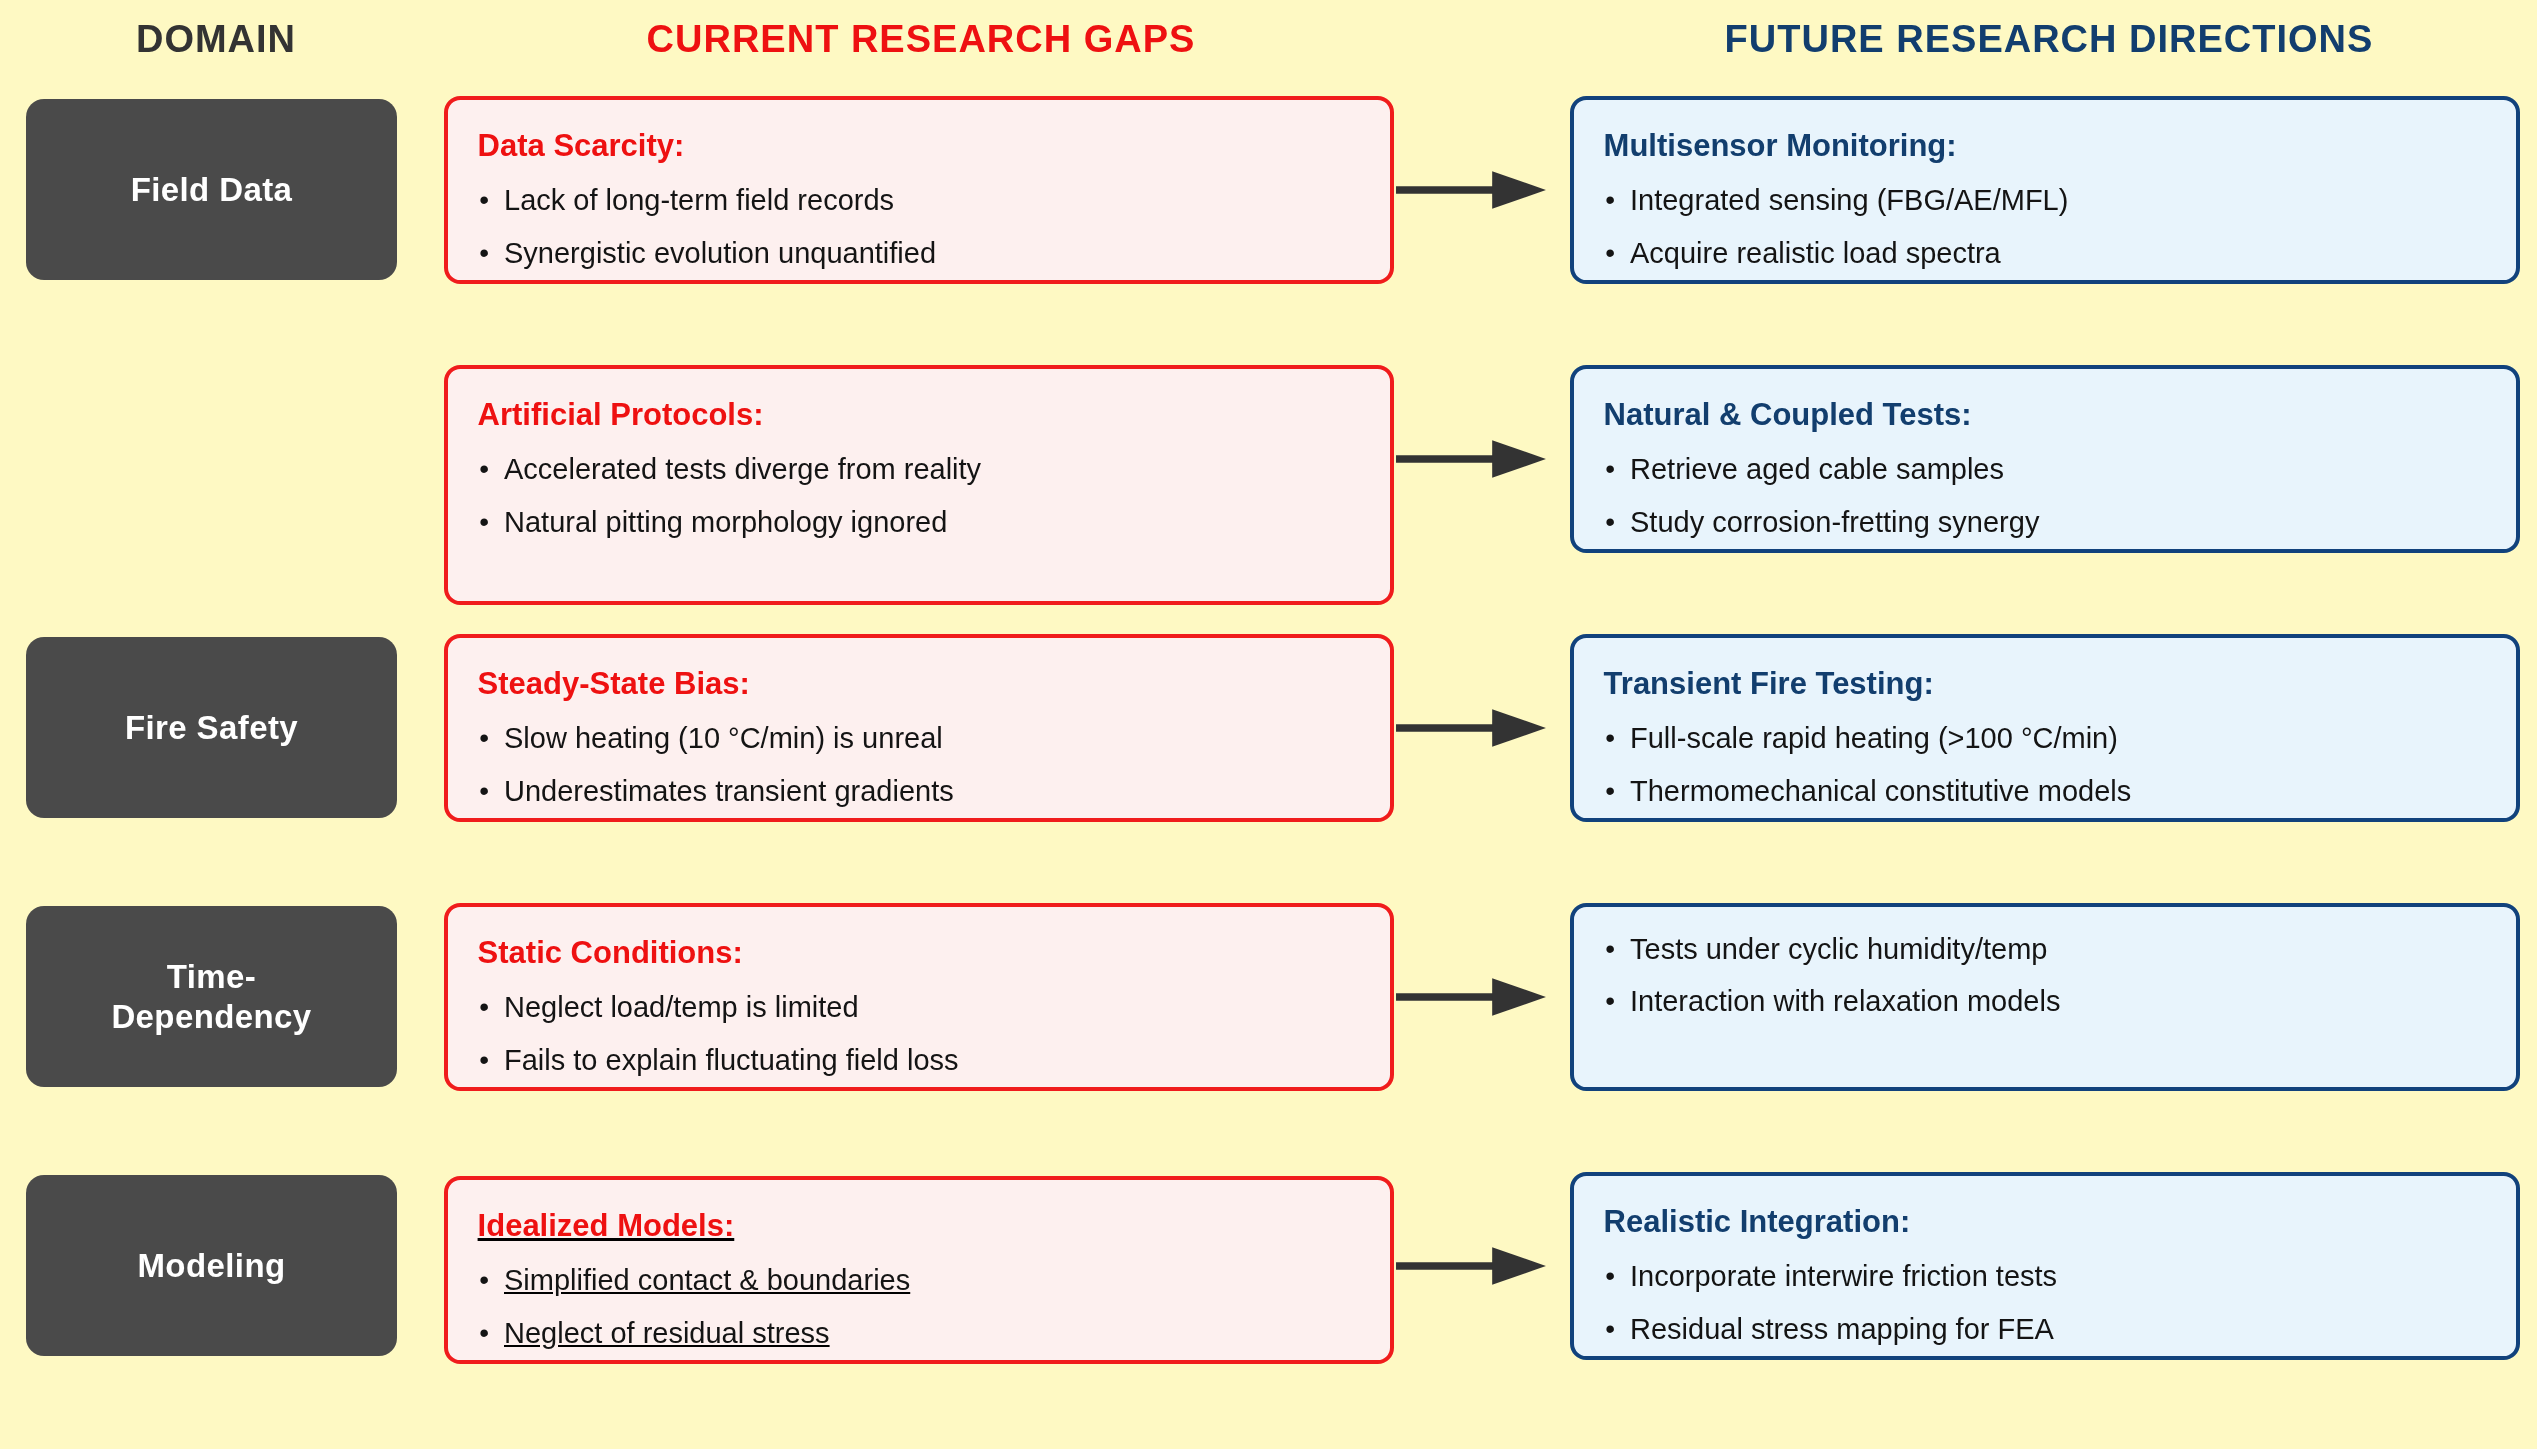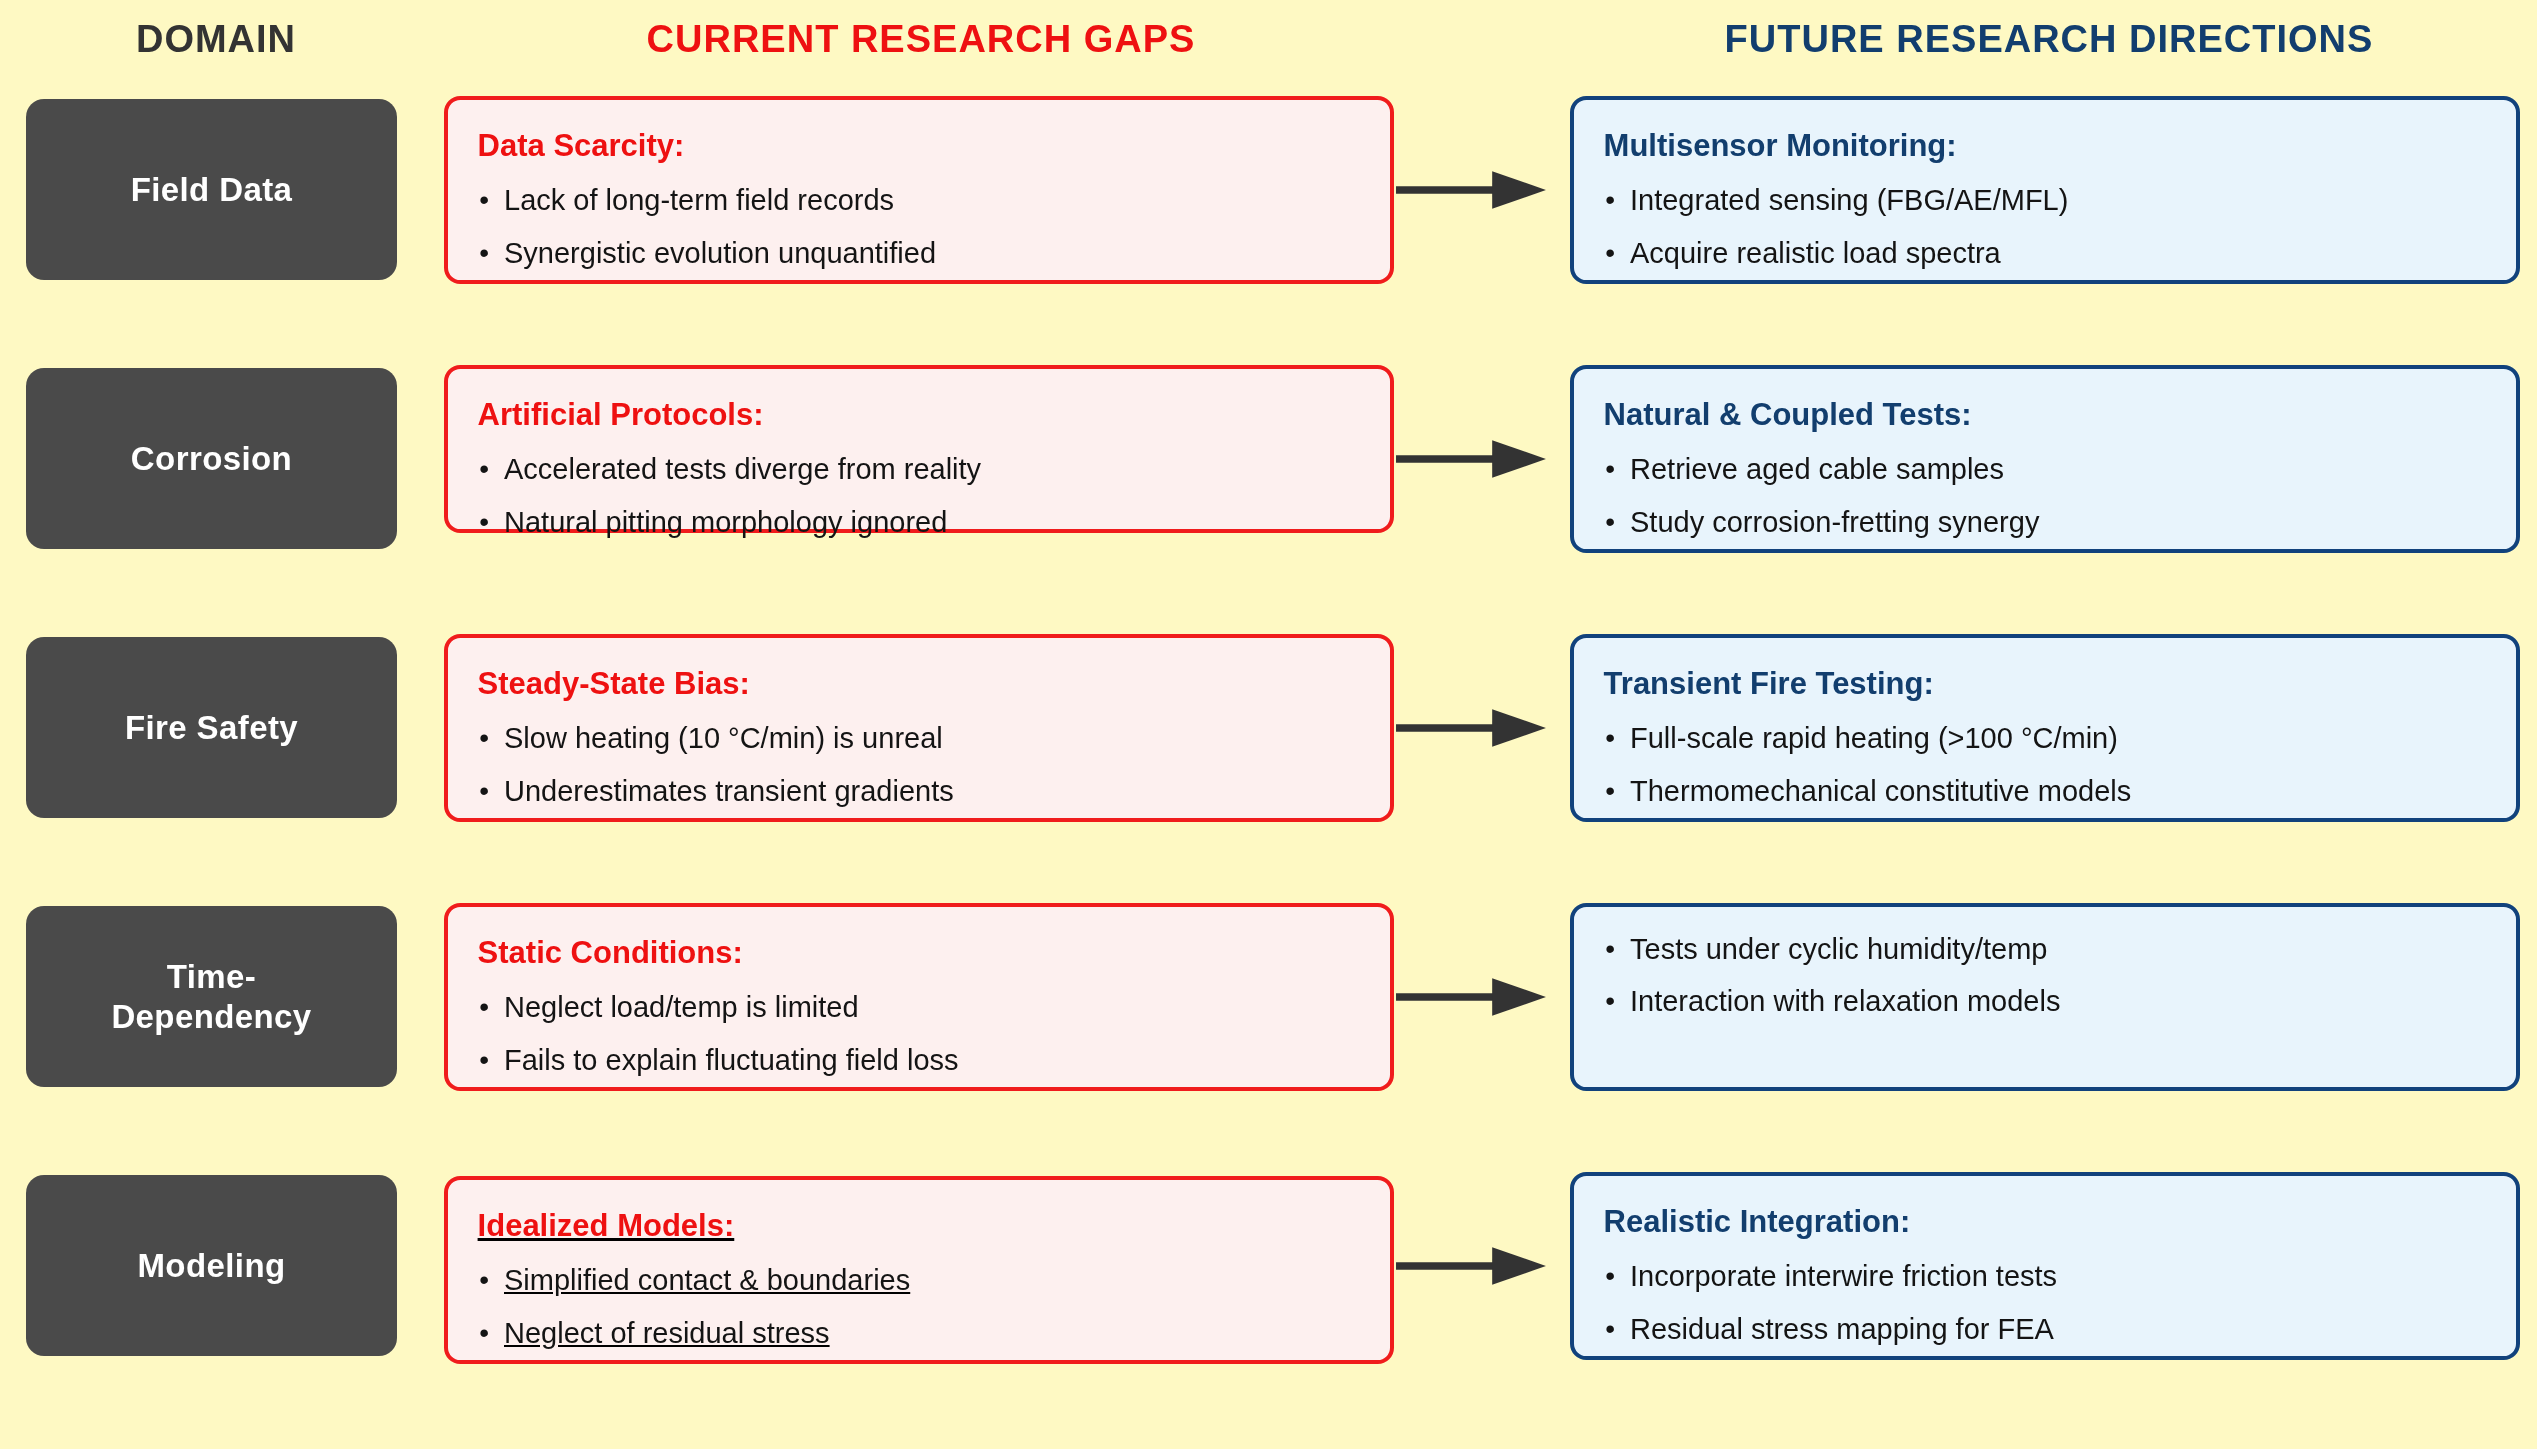--- a/index.html
+++ b/index.html
@@ -182,24 +182,21 @@
           </ul>
         </div>
         <div class="arrow" style="top: 72px;">
           <svg width="163" height="44" viewBox="0 0 200 54" xmlns="http://www.w3.org/2000/svg">
             <line x1="0" y1="27" x2="140" y2="27" stroke="#333333" stroke-width="9"></line>
             <polygon points="118,4 184,27 118,50" fill="#333333"></polygon>
           </svg>
         </div>
       </div>
       <div class="row" style="position: absolute; top: 269px; left: 0px; height: 269px;">
-        <div class="domain-box" style="top: 3.3px; height: 181px;">
-          <div class="domain-label">Corrosion</div>
-        </div>
-        <div class="gap-box" style="top: 0px; height: 168px;">
+        <div class="gap-box" style="top: 0px; height: 240px;">
           <div class="card-title">Artificial Protocols:</div>
           <ul class="bullets">
             <li><span class="dot">•</span><span>Accelerated tests diverge from reality</span></li>
             <li><span class="dot">•</span><span>Natural pitting morphology ignored</span></li>
           </ul>
         </div>
         <div class="future-box" style="top: 0px; height: 188px;">
           <div class="card-title">Natural &amp; Coupled Tests:</div>
           <ul class="bullets">
             <li><span class="dot">•</span><span>Retrieve aged cable samples</span></li>

